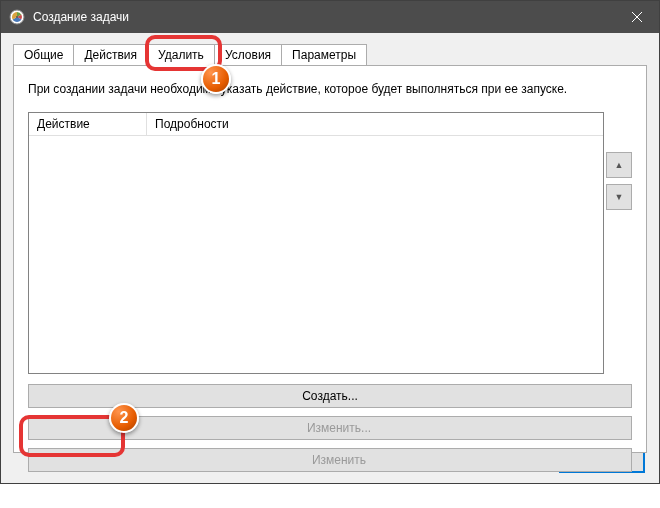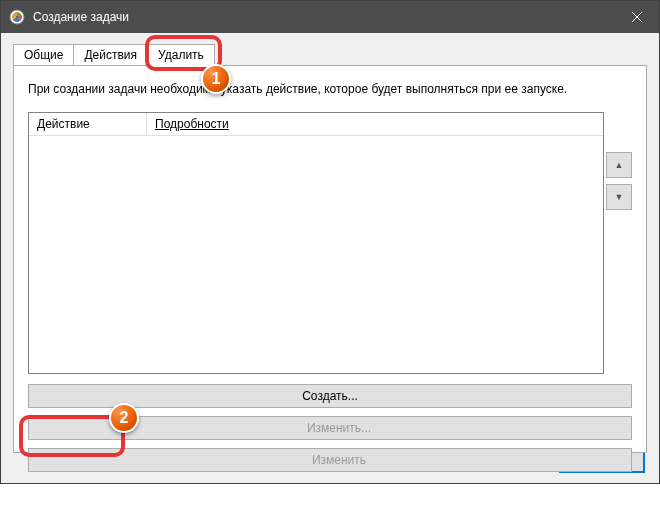--- a/index.html
+++ b/index.html
@@ -110,21 +110,21 @@
     display: flex;
     border-bottom: 1px solid #e0e0e0;
     background: #fff;
   }
   .th {
     padding: 4px 8px;
     font-size: 12px;
     border-right: 1px solid #e0e0e0;
   }
   .th.col1 { width: 118px; }
-  .th.col2 { flex: 1; border-right: none; text-decoration: underline; }
+  .th.col2 { flex: 1; border-right: none; }
   .side-buttons {
     display: flex;
     flex-direction: column;
     gap: 6px;
     justify-content: flex-start;
     padding-top: 40px;
   }
   .side-btn {
     width: 26px;
     height: 26px;
@@ -248,20 +248,22 @@
         <line x1="10" y1="0" x2="0" y2="10" stroke="#fff" stroke-width="1"></line>
       </svg>
     </div>
   </div>
 
   <div class="content">
     <div class="tabs">
       <div class="tab">Общие</div>
       <div class="tab">Действия</div>
       <div class="tab active">Удалить</div>
+      <div class="tab">Условия</div>
+      <div class="tab">Параметры</div>
     </div>
 
     <div class="tab-panel">
       <div class="instruction">При создании задачи необходимо указать действие, которое будет выполняться при ее запуске.</div>
 
       <div class="table-area">
         <div class="table-container">
           <div class="table-header">
             <div class="th col1">Действие</div>
             <div class="th col2">Подробности</div>

